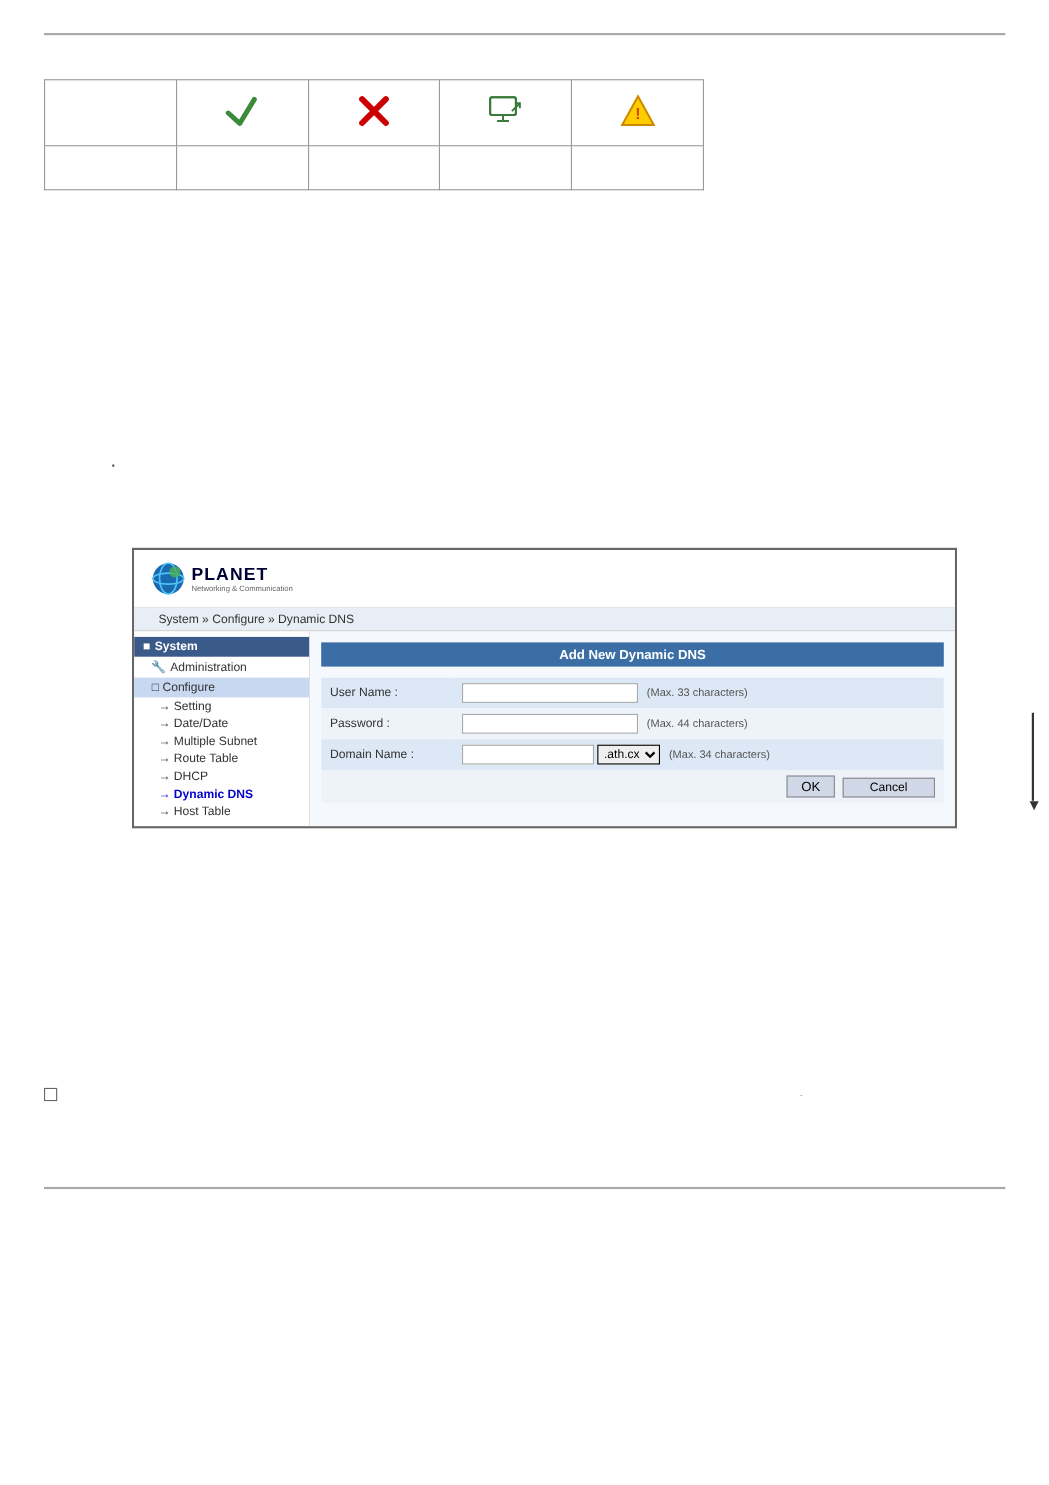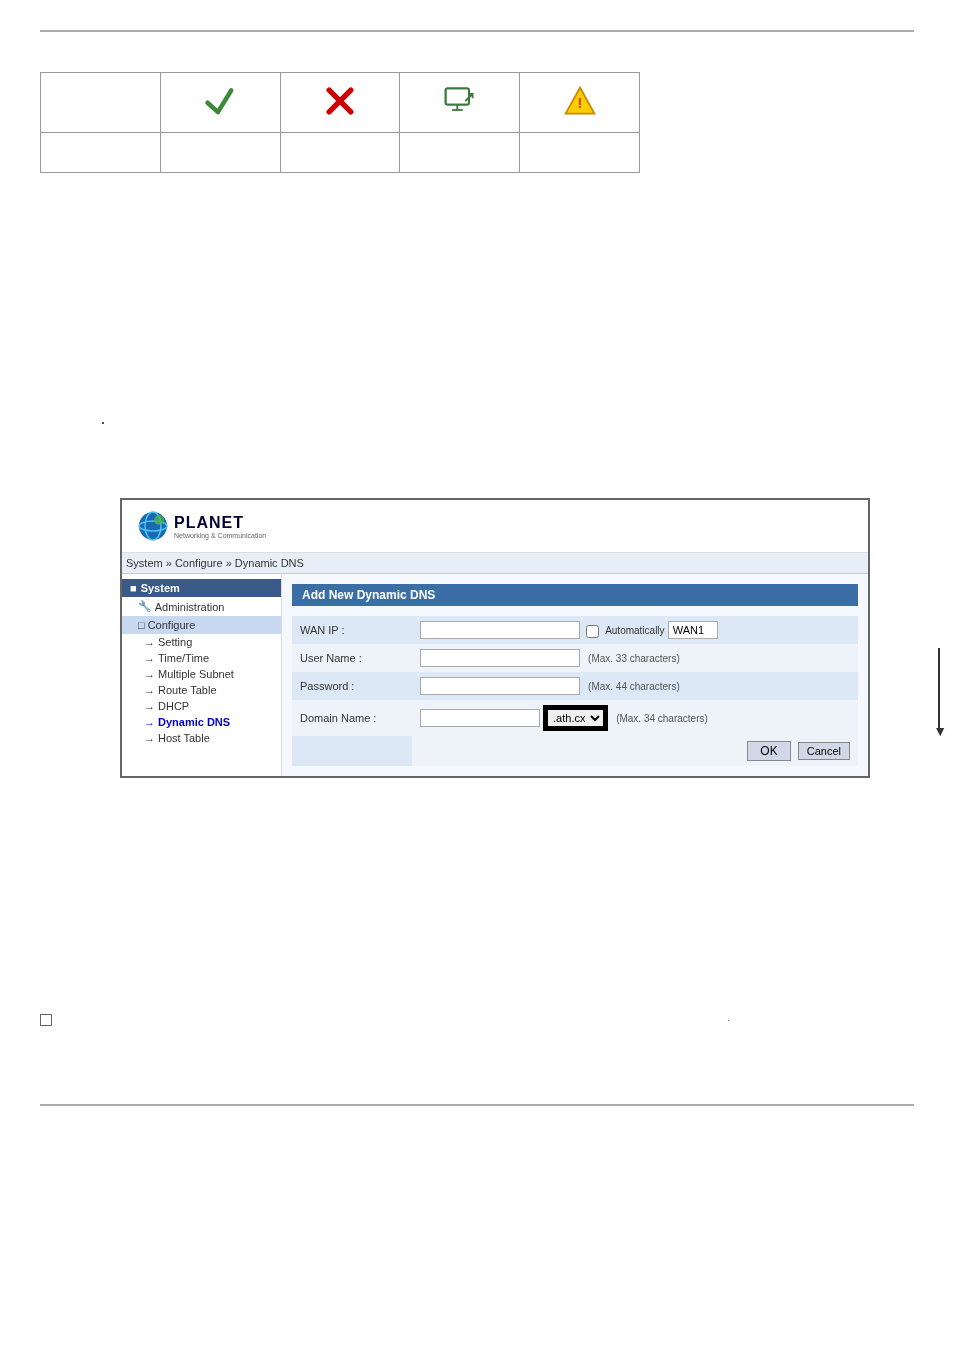--- a/index.html
+++ b/index.html
@@ -105,21 +105,21 @@
       background: #1a3a6a;
       flex: 1;
       display: flex;
       align-items: flex-end;
       padding: 0 10px;
     }
 
     .breadcrumb-bar {
       background: #e8eef5;
       border-bottom: 1px solid #ccc;
-      padding: 4px 4px;
+      padding: 4px 22px;
       font-size: 11px;
       color: #333;
     }
 
     .router-body {
       display: flex;
     }
 
     .router-sidebar {
       width: 160px;
@@ -173,20 +173,21 @@
       background: #f5f8fc;
     }
 
     .section-title-bar {
       background: #3a6ea5;
       color: #fff;
       padding: 4px 10px;
       font-size: 12px;
       font-weight: bold;
       margin-bottom: 10px;
+      text-align: center;
     }
 
     .form-table {
       width: 100%;
       border-collapse: collapse;
       background: #fff;
     }
 
     .form-table tr:nth-child(odd) {
       background: #dce8f5;
@@ -243,21 +244,21 @@
       margin-left: 5px;
     }
 
     .auto-check {
       margin: 0 3px;
       vertical-align: middle;
     }
 
     .domain-select {
       font-size: 11px;
-      border: 5px solid #000000;
+      border: 1px solid #000000;
       padding: 1px;
     }
 
     .ok-cancel-row {
       text-align: right;
       padding: 5px 8px;
       background: #eef3fa;
     }
 
     .ok-btn {
@@ -265,21 +266,21 @@
       border: 1px solid #888;
       padding: 2px 12px;
       font-size: 12px;
       cursor: pointer;
       margin-right: 4px;
     }
 
     .cancel-btn {
       background: #d0d8e8;
       border: 1px solid #888;
-      padding: 2px 8px;
+      padding: 2px 24px;
       font-size: 11px;
       cursor: pointer;
     }
 
     .auto-label {
       font-size: 10px;
       color: #333;
     }
 
     
@@ -465,21 +466,21 @@
           <span>Configure</span>
         </div>
 
         <div class="sidebar-sub-item">
           <span class="arrow">→</span>
           <span>Setting</span>
         </div>
 
         <div class="sidebar-sub-item">
           <span class="arrow">→</span>
-          <span>Time/Time</span>
+          <span>Date/Date</span>
         </div>
 
         <div class="sidebar-sub-item">
           <span class="arrow">→</span>
           <span>Multiple Subnet</span>
         </div>
 
         <div class="sidebar-sub-item">
           <span class="arrow">→</span>
           <span>Route Table</span>
@@ -503,29 +504,20 @@
 
       <div class="router-main">
         <div class="section-title-bar">
           <span>Add New Dynamic DNS</span>
         </div>
 
         <table class="form-table">
 
           <tbody>
 
-          <tr>
-            <td>WAN IP :</td>
-            <td>
-              <input type="text" class="form-input" value="" style="">
-              <input type="checkbox" class="auto-check" style="">
-              <span class="auto-label">Automatically</span>
-              <input type="text" class="form-input" value="WAN1" style="width: 50px;">
-            </td>
-          </tr>
 
           <tr>
             <td>User Name :</td>
             <td>
               <input type="text" class="form-input" value="" style="">
               <span class="hint-text">(Max. 33 characters)</span>
             </td>
           </tr>
 
           <tr>

